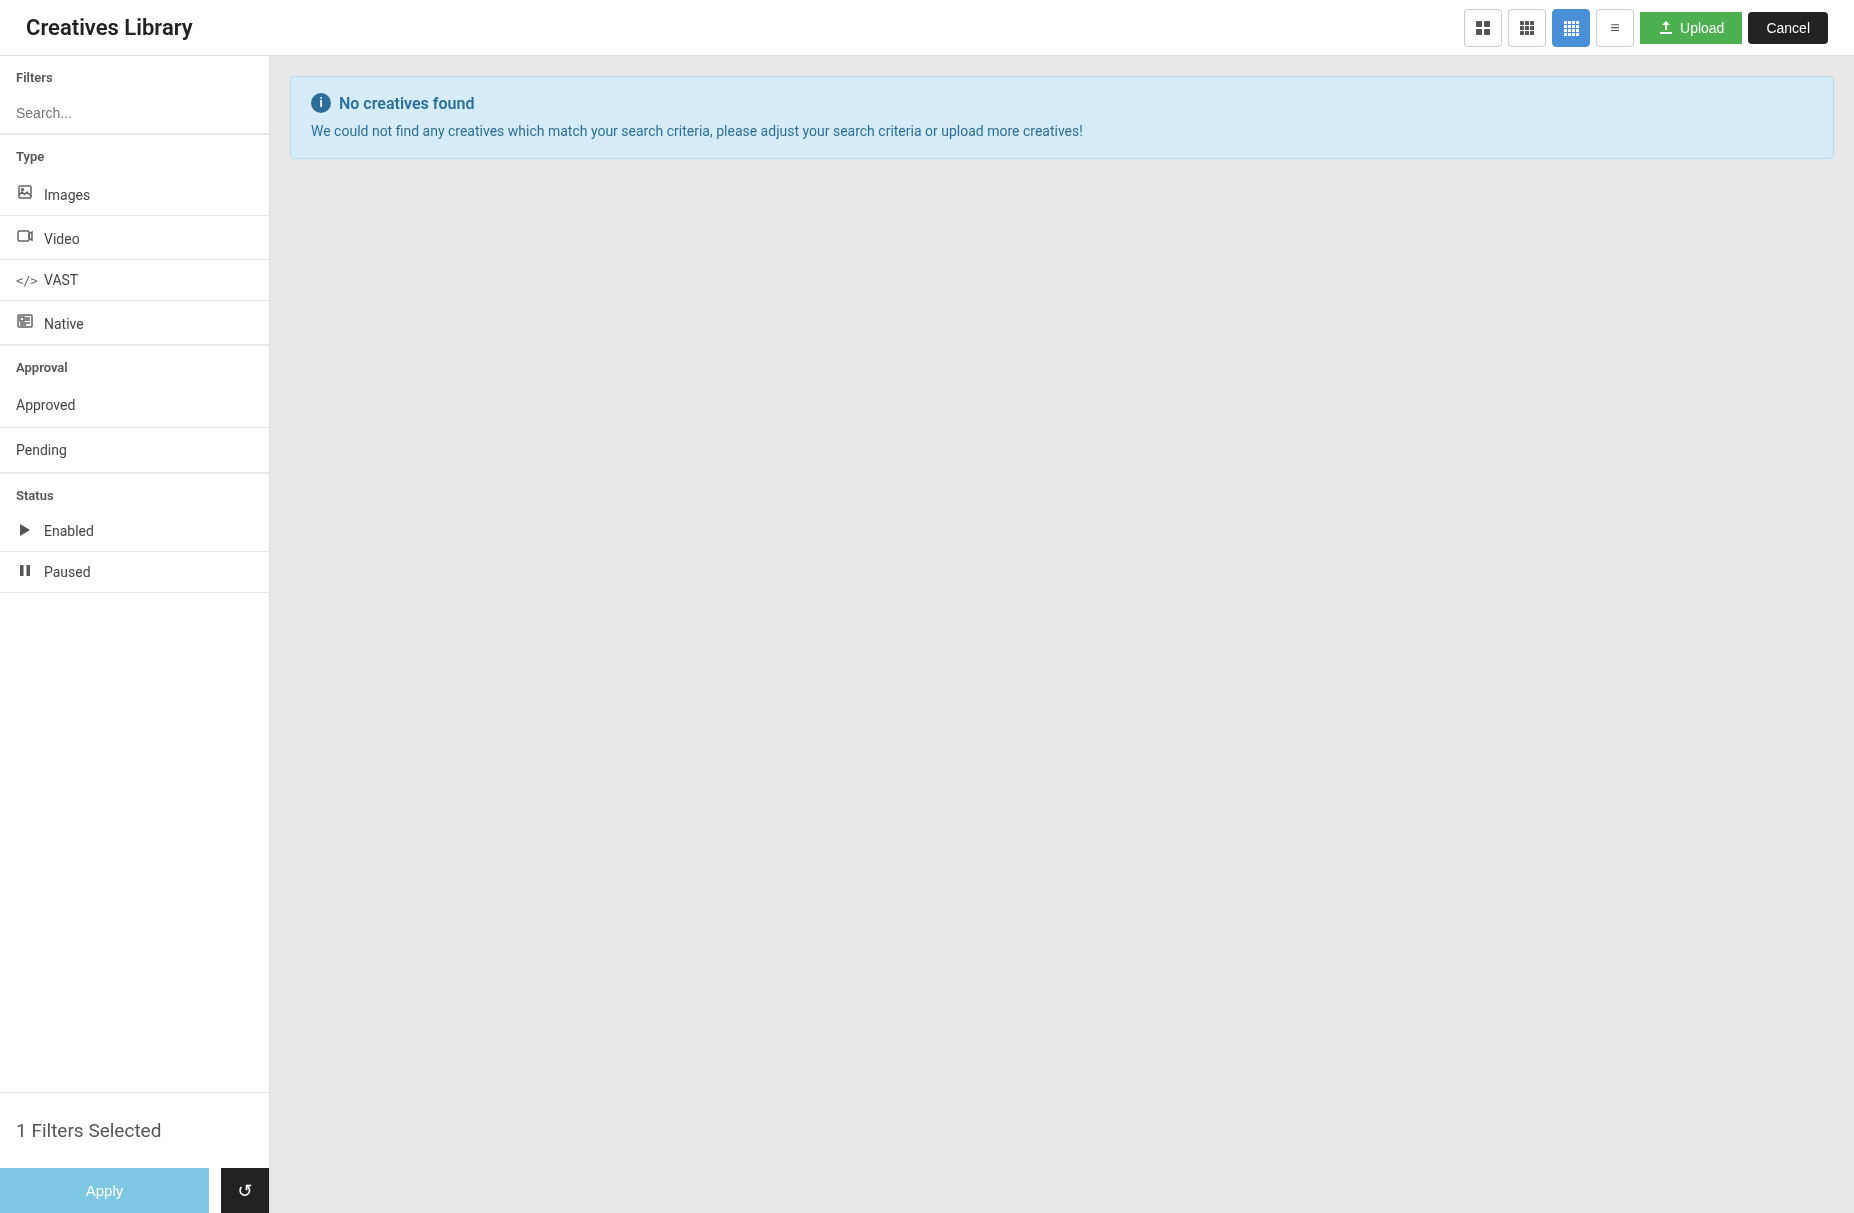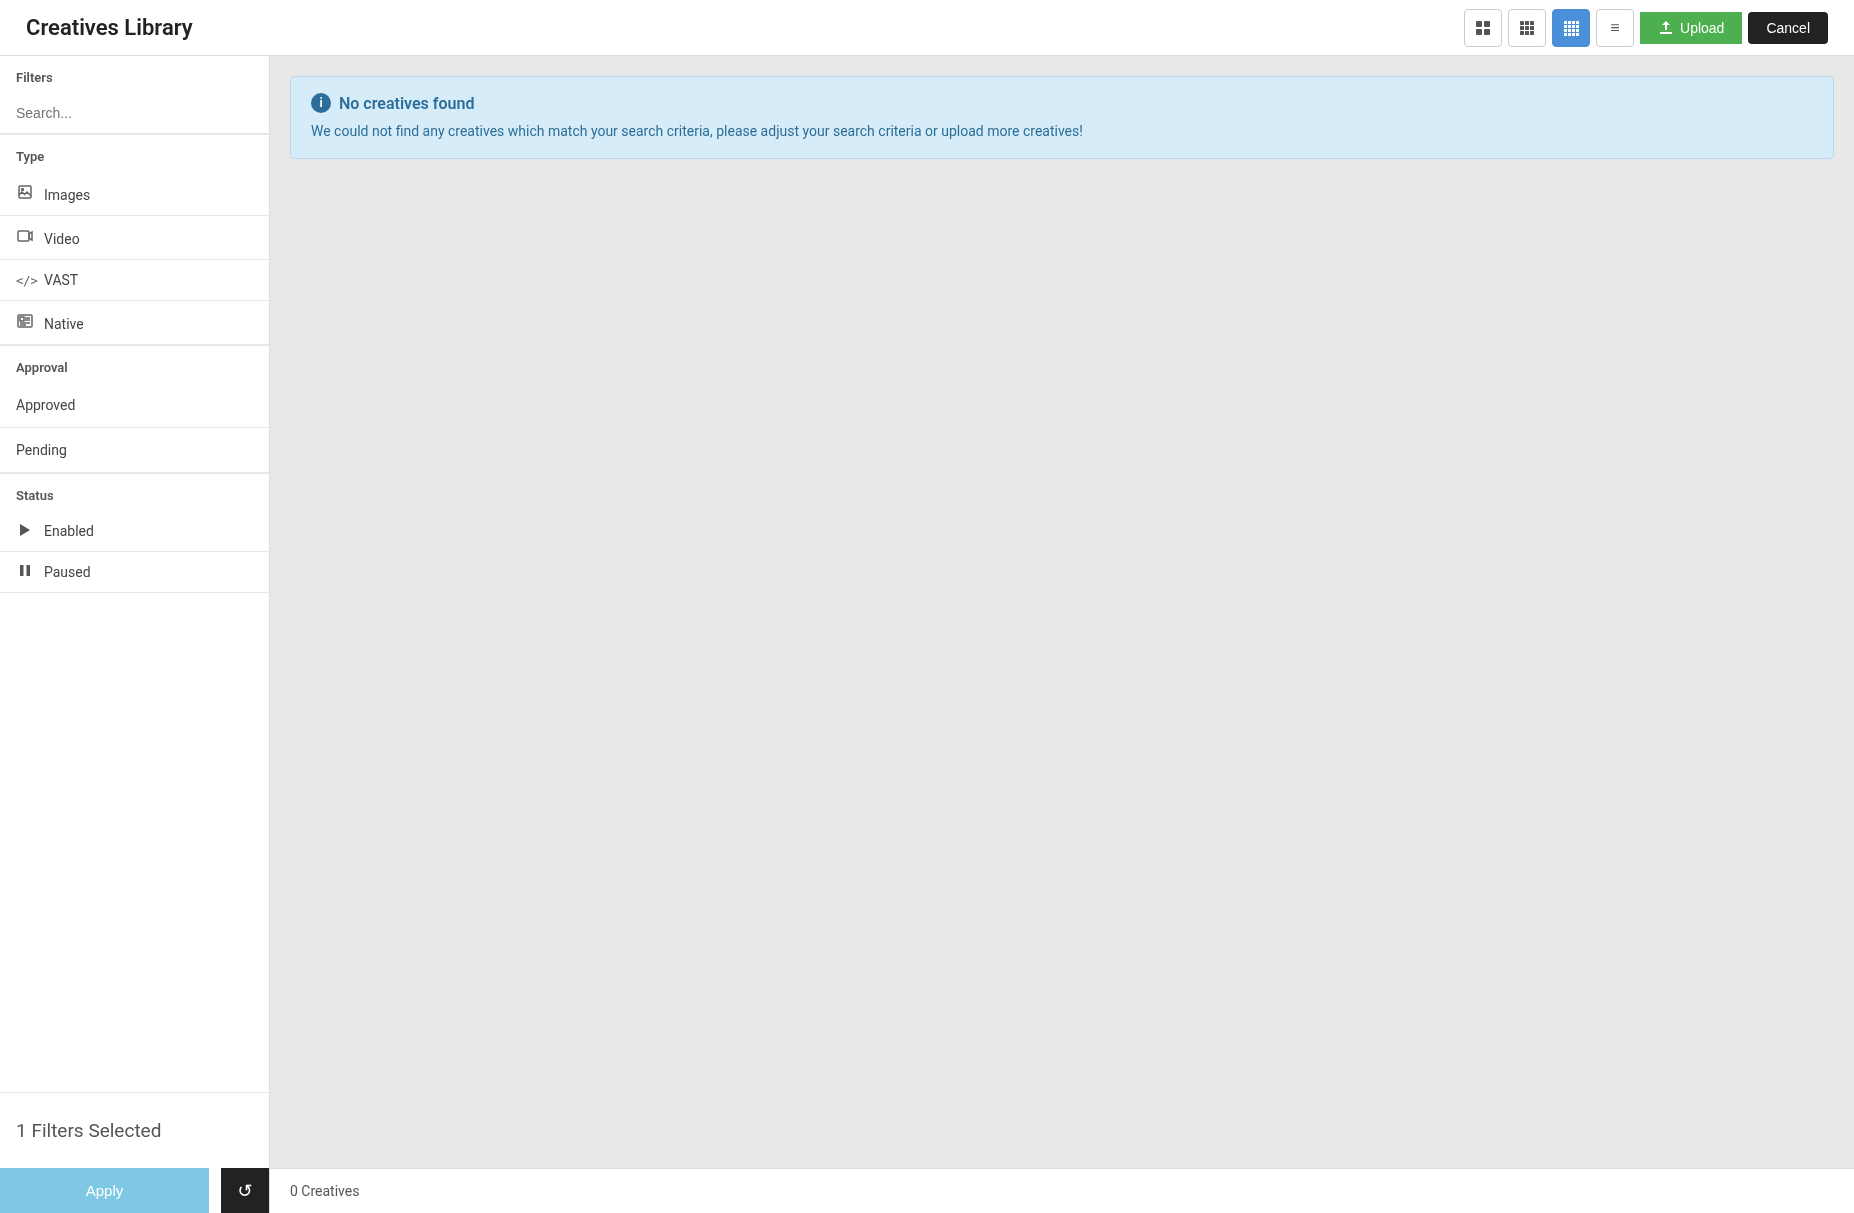--- a/index.html
+++ b/index.html
@@ -382,18 +382,15 @@
   <div class="main-content">
 
     <div class="alert-box">
       <div class="alert-title">
         <div class="alert-icon">i</div>
         <span>No creatives found</span>
       </div>
       <div class="alert-text">We could not find any creatives which match your search criteria, please adjust your search criteria or upload more creatives!</div>
     </div>
 
-    <div class="content-footer">
-      <span>0 Creatives</span>
-    </div>
   </div>
 
 </div>
 
 </body></html>

